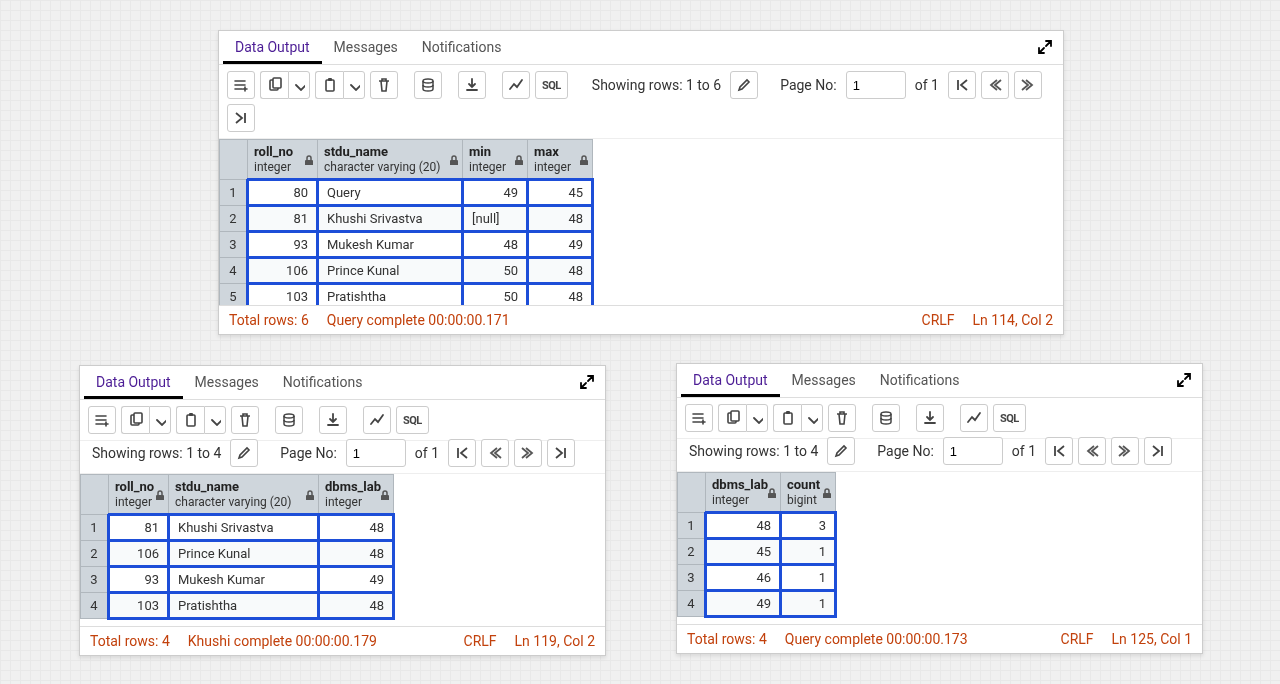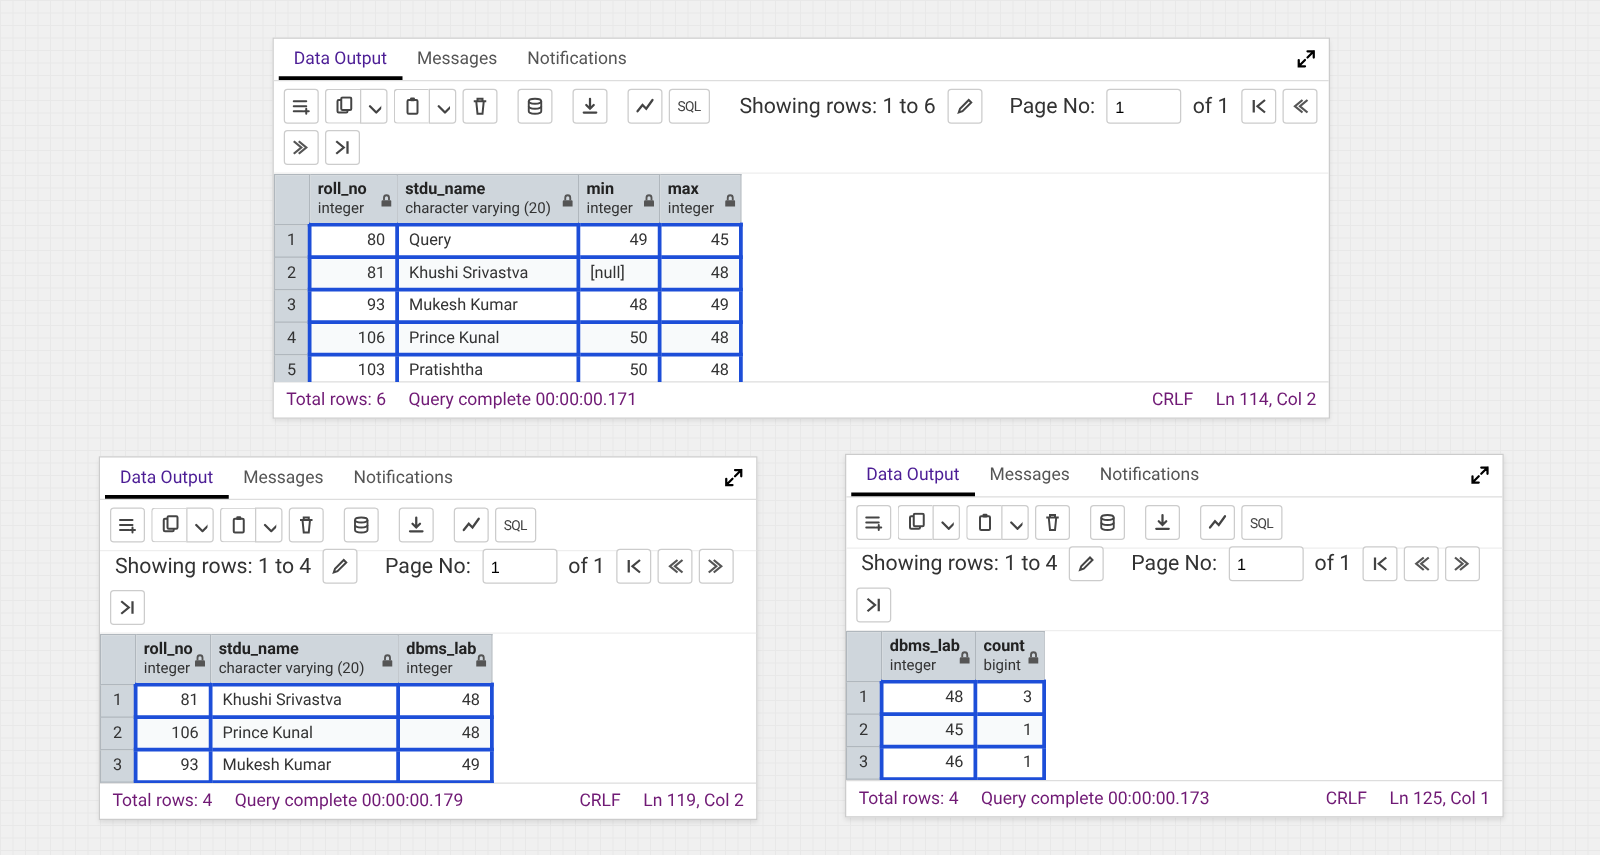--- a/index.html
+++ b/index.html
@@ -63,22 +63,22 @@
     display: flex;
     align-items: center;
     justify-content: center;
     cursor: pointer;
     color: #444;
   }
   .tbtn.small { width: 22px; }
   .tbtn-group { display: flex; }
   .tbtn-group .tbtn:first-child { border-top-right-radius: 0; border-bottom-right-radius: 0; border-right: none; }
   .tbtn-group .tbtn:last-child { border-top-left-radius: 0; border-bottom-left-radius: 0; }
-  .sql-btn { width: auto; padding: 0 6px; font-weight: normal; font-size: 11px; letter-spacing: -0.5px;}
-  .tb-label { font-size: 17px; color: #333; padding: 0 4px; }
+  .sql-btn { width: auto; padding: 0 6px; font-weight: bold; font-size: 11px; letter-spacing: -0.5px;}
+  .tb-label { font-size: 14px; color: #333; padding: 0 4px; }
   .page-input {
     width: 60px;
     height: 28px;
     border: 1px solid #ccc;
     border-radius: 3px;
     padding: 0 6px;
     font-size: 13px;
   }
   .table-wrap { flex: 1 1 auto; overflow: auto; }
   table.data { border-collapse: collapse; font-size: 13px; }
@@ -115,21 +115,21 @@
   .data tr:nth-child(even) td:not(.rownum) { background: #f8fafb; }
   .num { text-align: right; }
   .null { color: #888; text-align: left; }
   .statusbar {
     display: flex;
     align-items: flex-end;
     gap: 18px;
     border-top: 1px solid #ddd;
     padding: 6px 10px;
     font-size: 14px;
-    color: #701a75;
+    color: #c2410c;
   }
   .statusbar .grow { flex: 1; }
 
   
   #panel1 { left: 218px; top: 30px; width: 846px; height: 305px; }
   #panel2 { left: 79px;  top: 365px; width: 527px; height: 291px; }
   #panel3 { left: 676px; top: 363px; width: 527px; height: 291px; }
 
   
   .toolbar.row2 { border-top: none; padding-top: 0; margin-top:-2px;}
@@ -535,21 +535,21 @@
             <td class="num">103</td>
             <td class="">Pratishtha</td>
             <td class="num">48</td>
           </tr>
         </tbody>
       </table>
   </div>
 
   <div class="statusbar">
     <span>Total rows: 4</span>
-    <span>Query complete 00:00:00.179</span>
+    <span>Khushi complete 00:00:00.179</span>
     <span class="grow"></span>
     <span>CRLF</span>
     <span>Ln 119, Col 2</span>
   </div>
 </div>
 
 <div class="panel" id="panel3">
   <div class="tabs">
     <div class="tab active">Data Output</div>
     <div class="tab">Messages</div>

